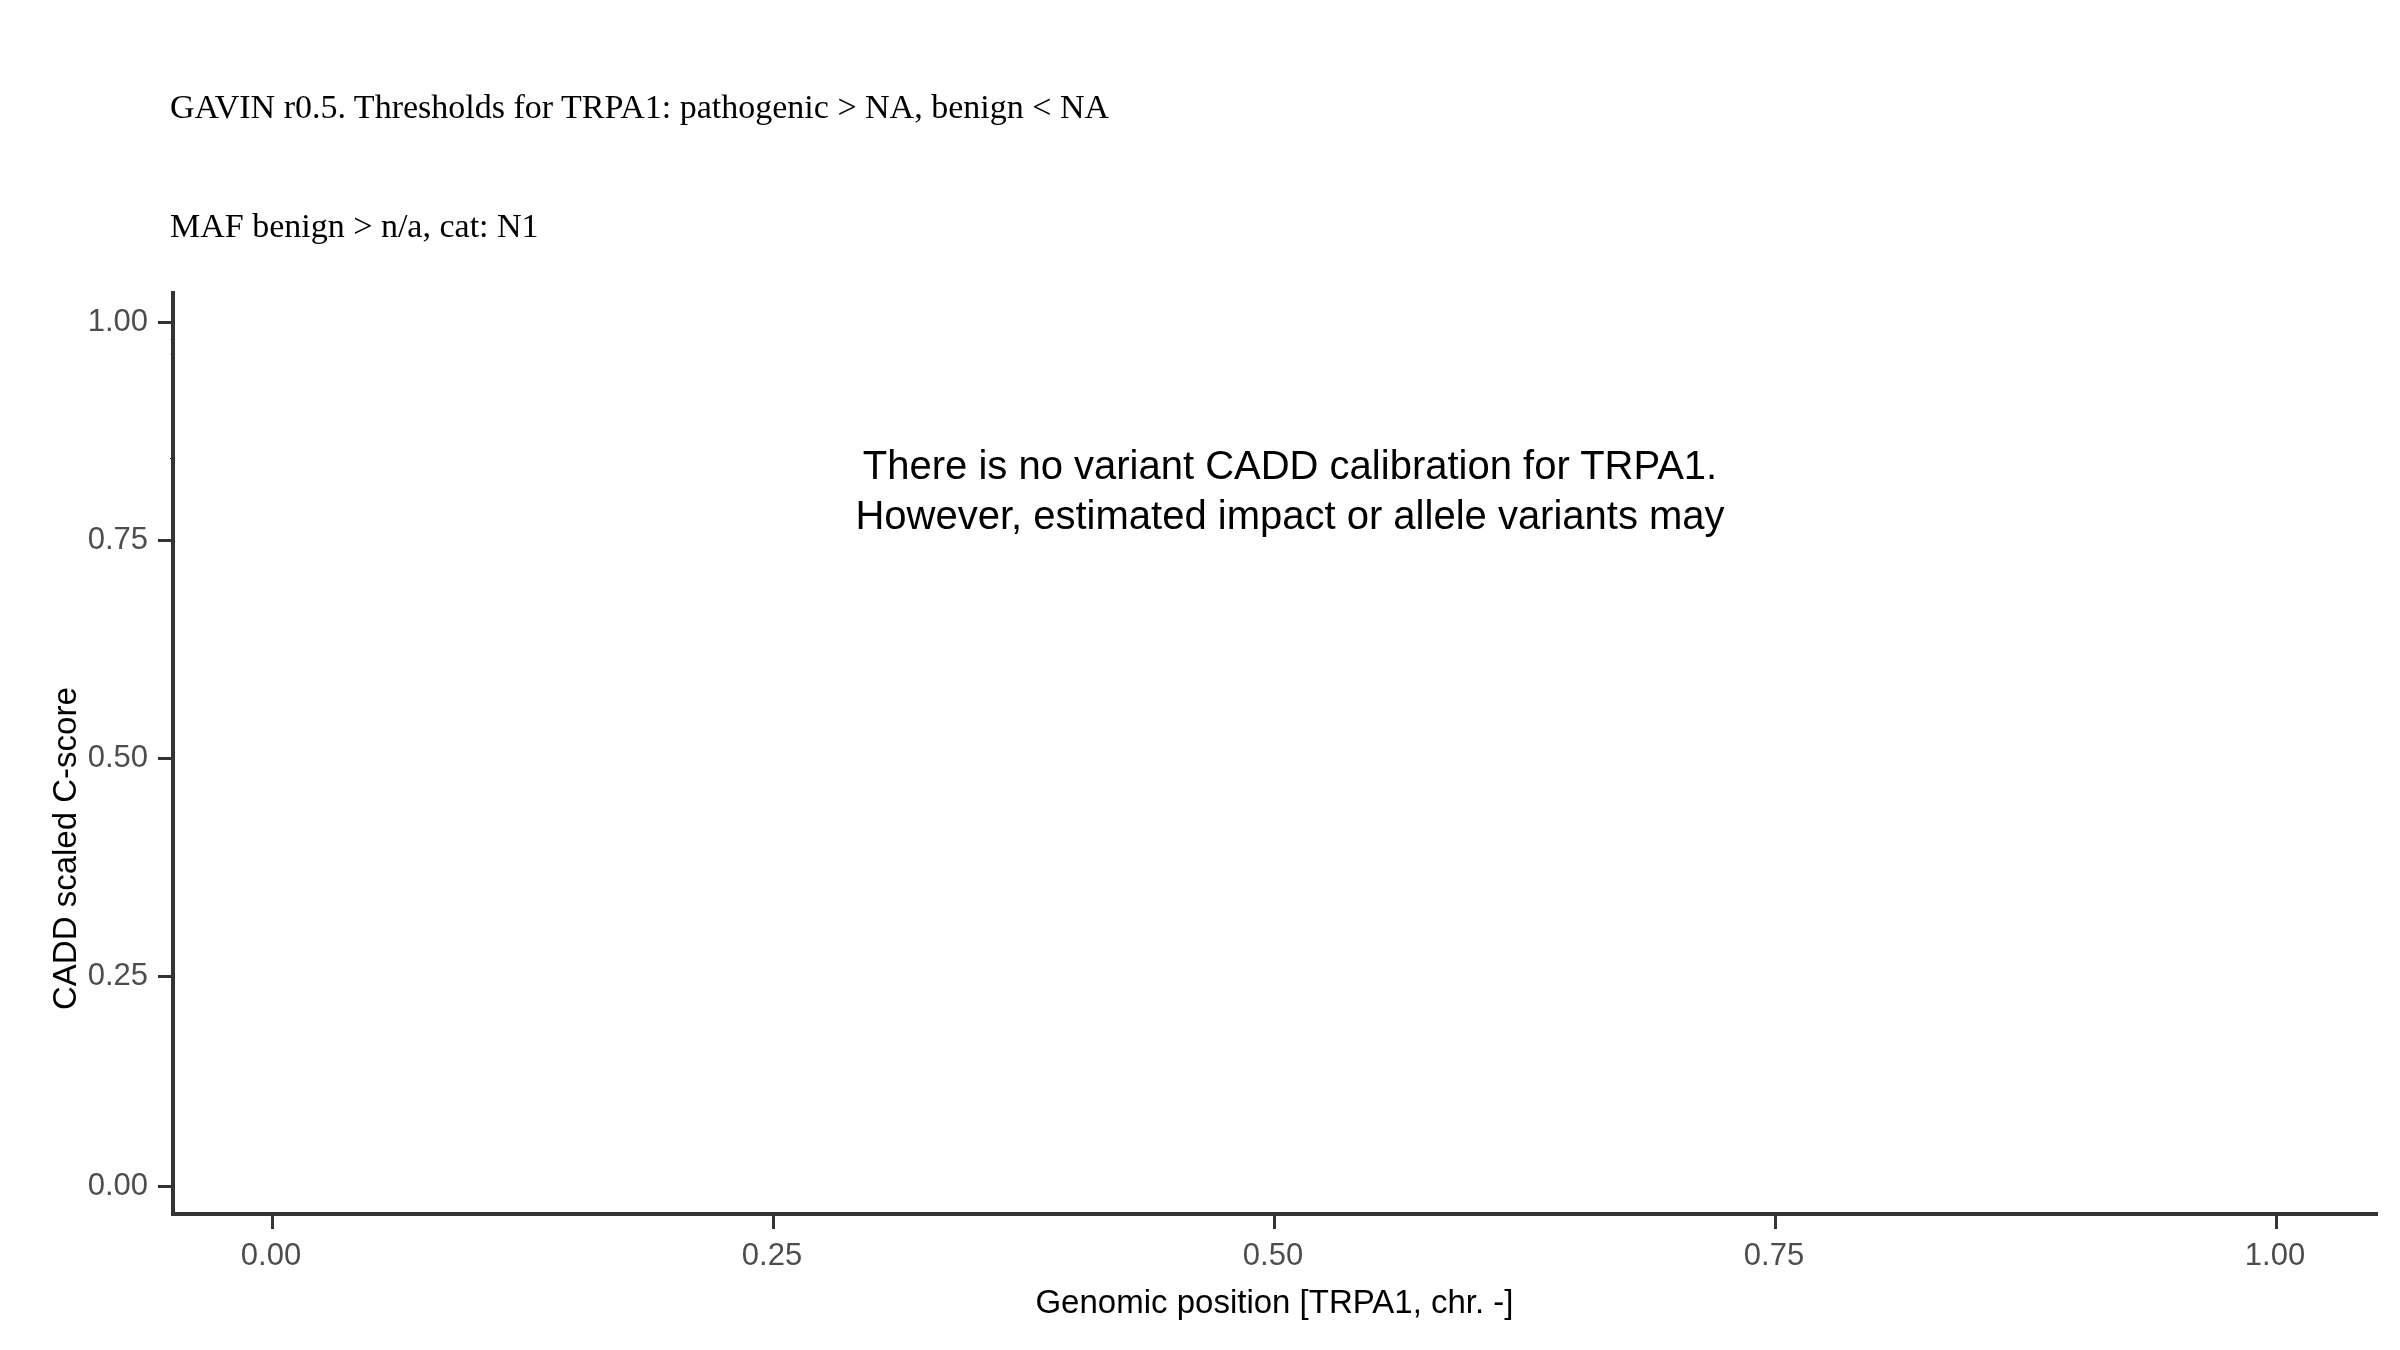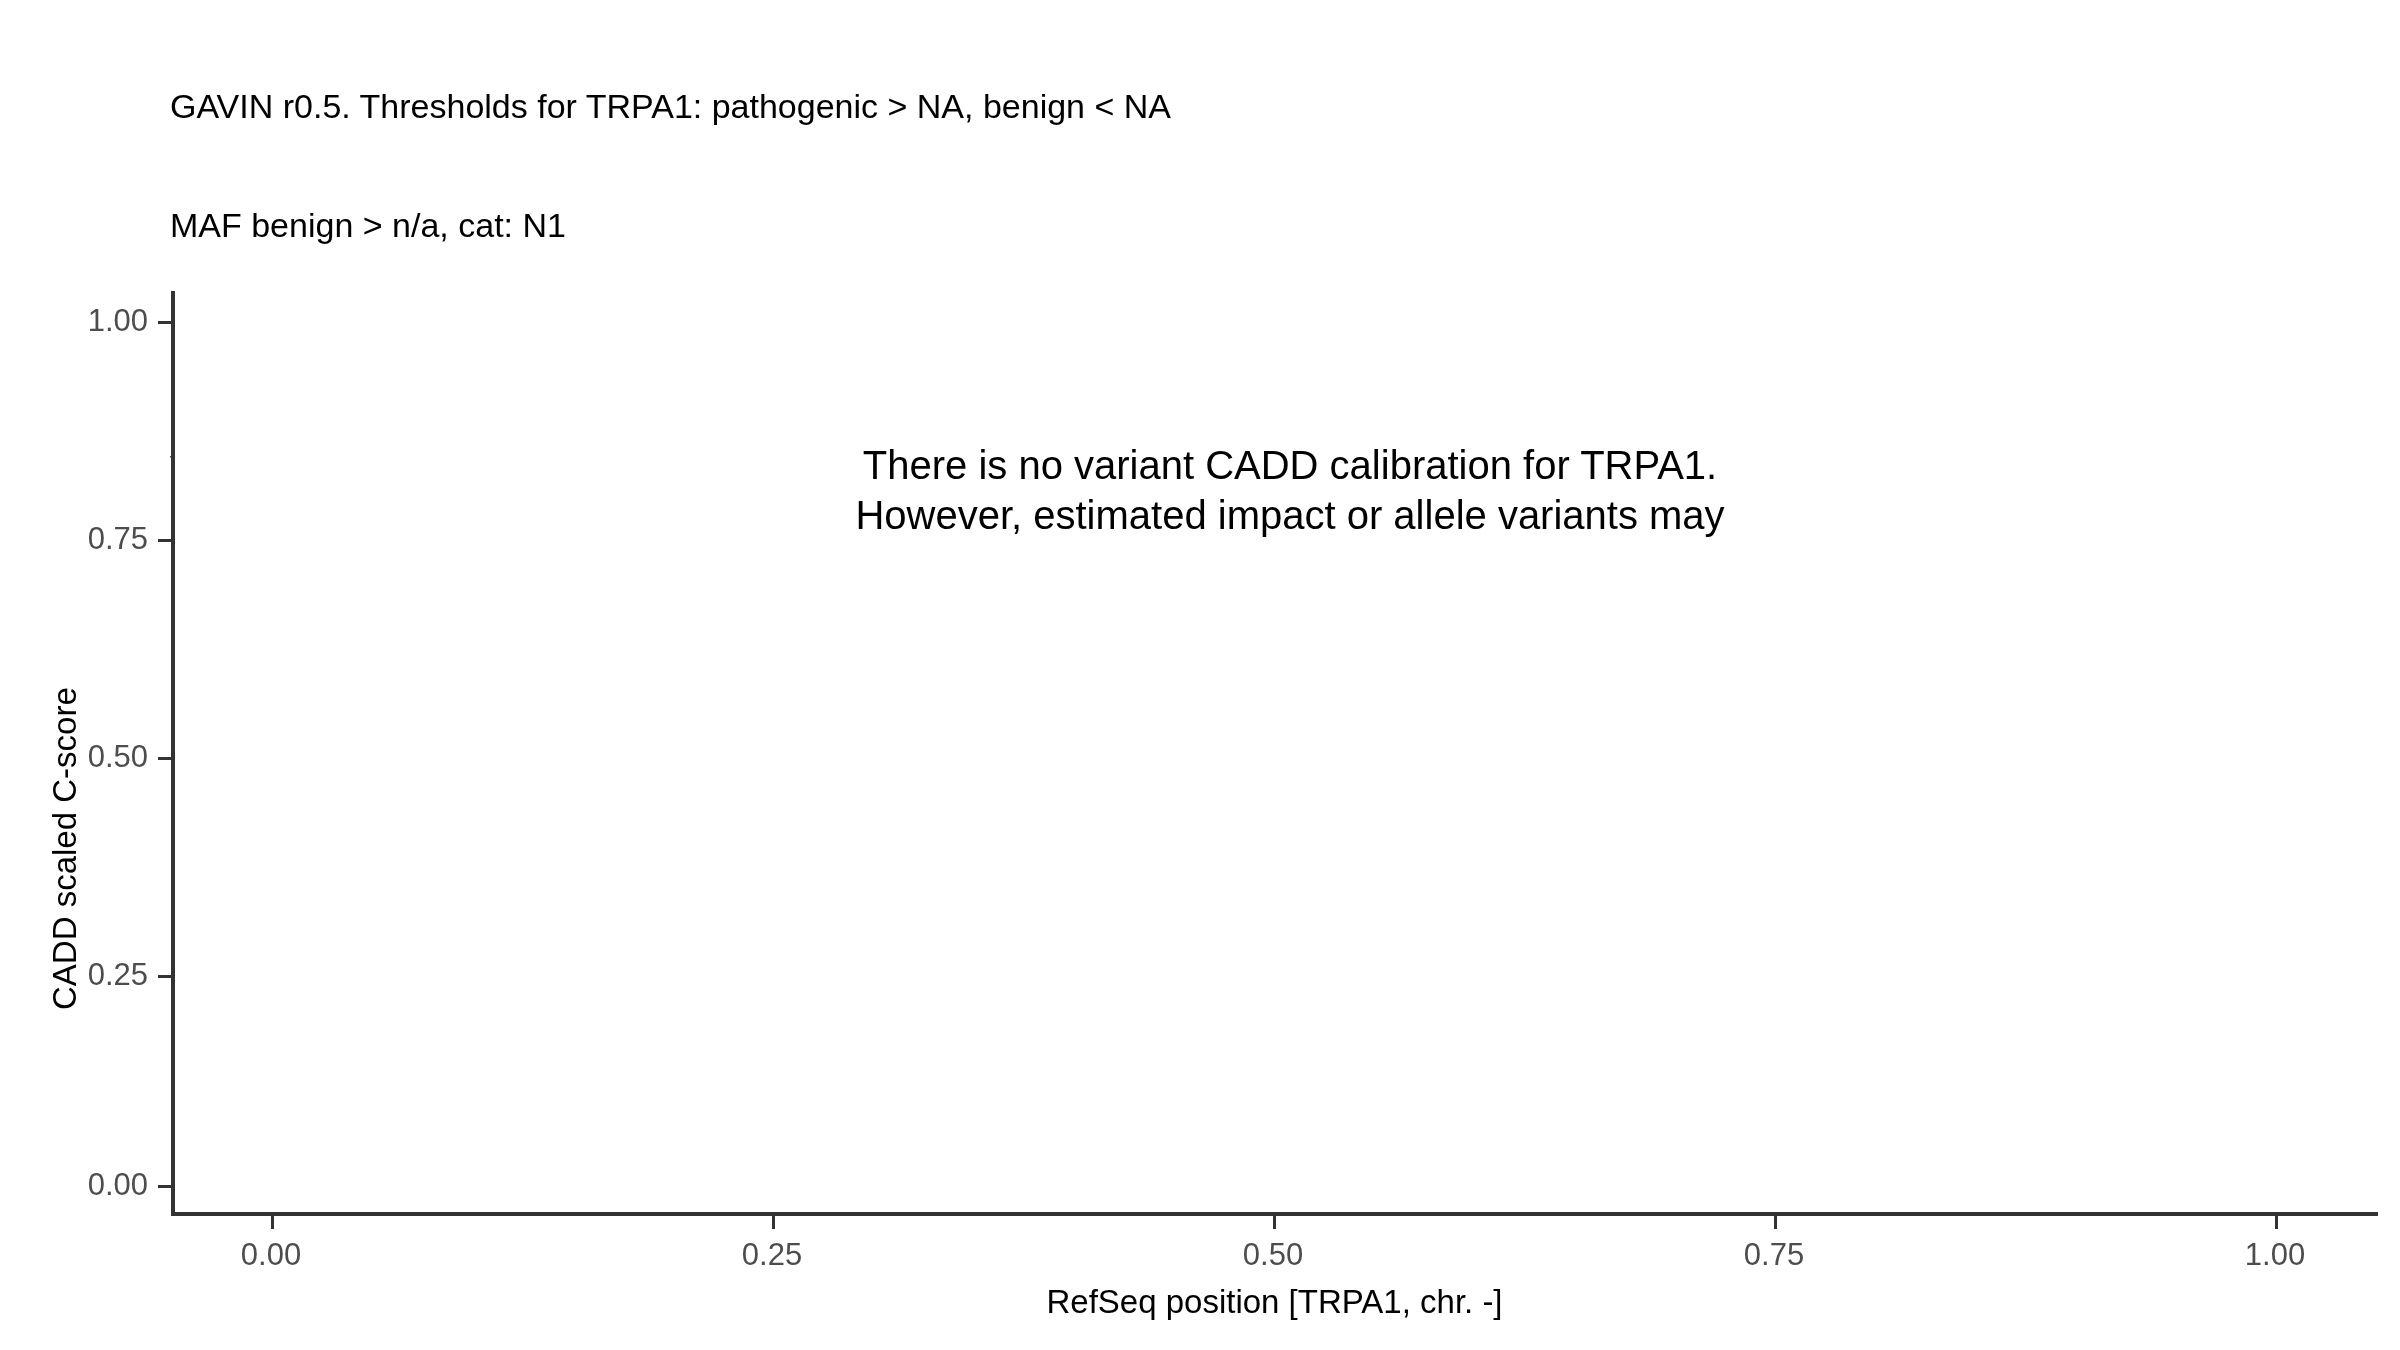--- a/index.html
+++ b/index.html
@@ -21,21 +21,21 @@
     position: absolute;
     left: 170px;
     top: 8px;
     width: 2000px;
     color: #000000;
     font-size: 34px;
     line-height: 39.5px;
     white-space: pre;
     text-align: left;
   }
-  #plot-title .title-line { display: block; }
+  #plot-title .title-line { display: block; font-family: Liberation Serif, serif; }
 
   
   #panel {
     position: absolute;
     left: 171px;
     top: 291px;
     width: 2207px;
     height: 922px;
     background: #ffffff;
   }
@@ -164,20 +164,20 @@
   <div class="tick-x" style="left:1273px;"></div>
   <div class="ticklabel-x" style="left:1173px; top:1237px; width:200px;">0.50</div>
 
   <div class="tick-x" style="left:1774px;"></div>
   <div class="ticklabel-x" style="left:1674px; top:1237px; width:200px;">0.75</div>
 
   <div class="tick-x" style="left:2275px;"></div>
   <div class="ticklabel-x" style="left:2175px; top:1237px; width:200px;">1.00</div>
 
   <div id="ylab">CADD scaled C-score</div>
-  <div id="xlab">RefSeq position [TRPA1, chr. -]</div>
+  <div id="xlab">Genomic position [TRPA1, chr. -]</div>
 
   <div id="annotation">
     <span class="annot-line">There is no variant CADD calibration for TRPA1.</span>
     <span class="annot-line">However, estimated impact or allele variants may</span>
   </div>
 
 </div>
 
 </body></html>

